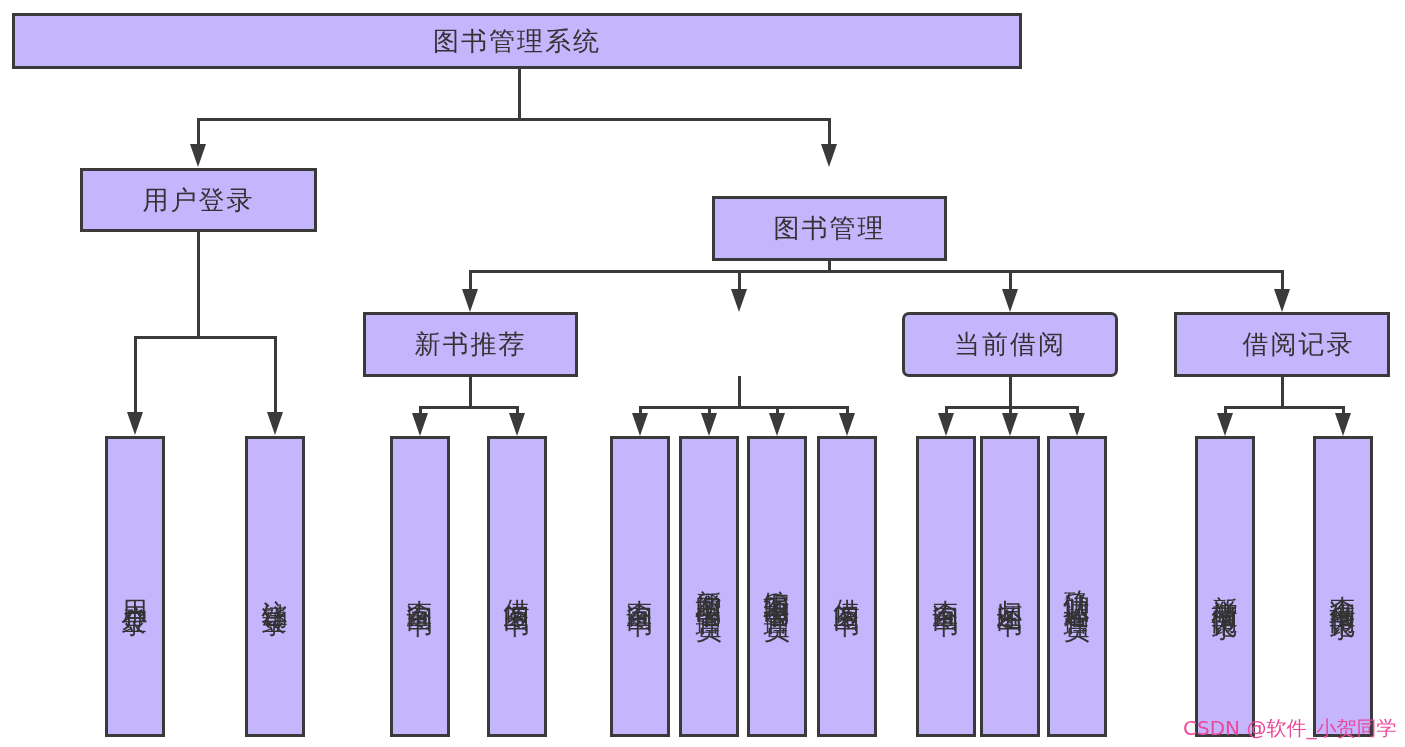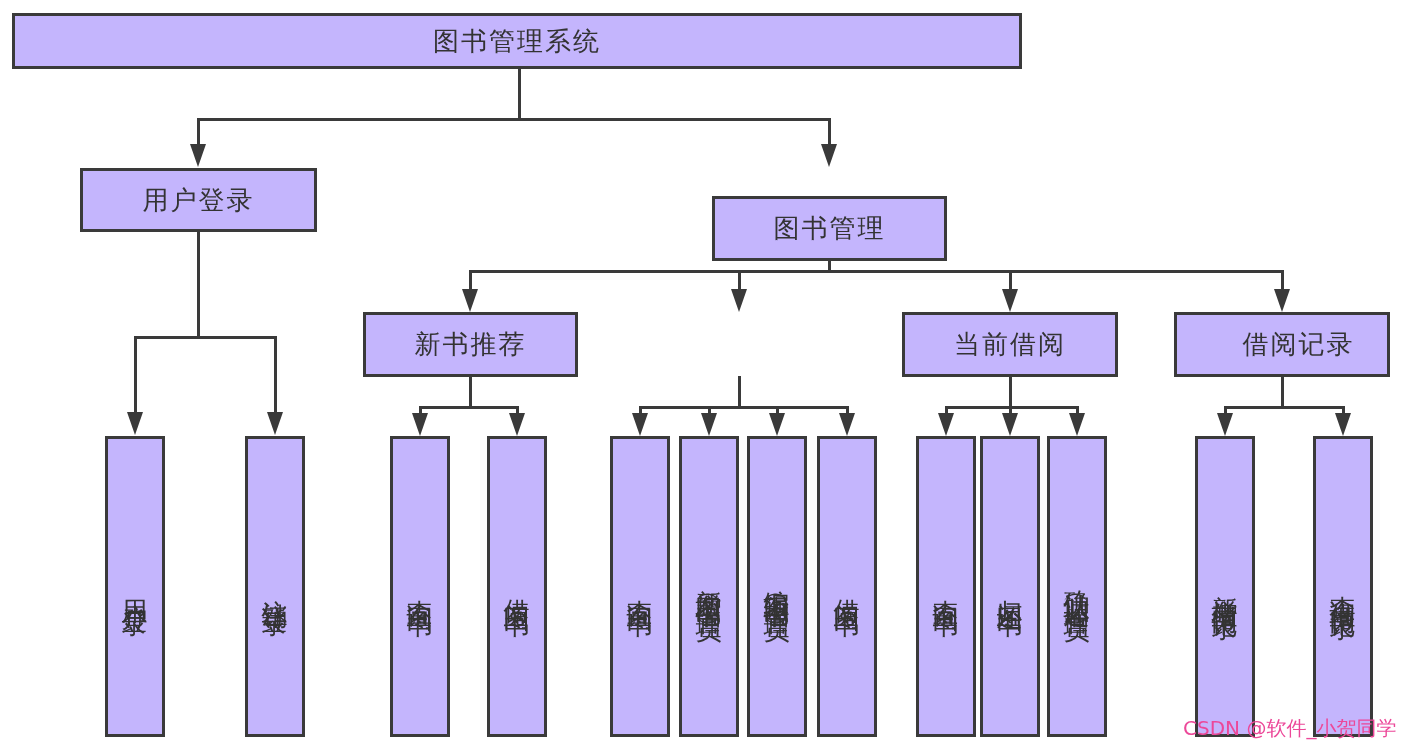--- a/index.html
+++ b/index.html
@@ -91,21 +91,21 @@
   <div class="arr" style="left:1217px;top:413px;"></div>
   <div class="vline" style="left:1342px;top:406px;height:10px;"></div>
   <div class="arr" style="left:1335px;top:413px;"></div>
 
   <div class="box" style="left:12px;top:13px;width:1010px;height:56px;">图书管理系统</div>
 
   <div class="box" style="left:80px;top:168px;width:237px;height:64px;">用户登录</div>
   <div class="box" style="left:712px;top:168px;width:235px;height:65px;margin-top:28px;">图书管理</div>
 
   <div class="box" style="left:363px;top:312px;width:215px;height:65px;">新书推荐</div>
-  <div class="box" style="left:902px;top:312px;width:216px;height:65px;">当前借阅</div>
+  <div class="box" style="left:902px;top:312px;width:216px;height:65px;border-radius:7px;">当前借阅</div>
   <div class="box" style="left:1174px;top:312px;width:216px;height:65px;padding-left:33px;">借阅记录</div>
 
   <div class="box leaf" style="left:105px;top:436px;width:60px;height:301px;">
     <span class="vtext">用户登录</span>
   </div>
   <div class="box leaf" style="left:245px;top:436px;width:60px;height:301px;">
     <span class="vtext">注销登录</span>
   </div>
   <div class="box leaf" style="left:390px;top:436px;width:60px;height:301px;">
     <span class="vtext">查询图书</span>

